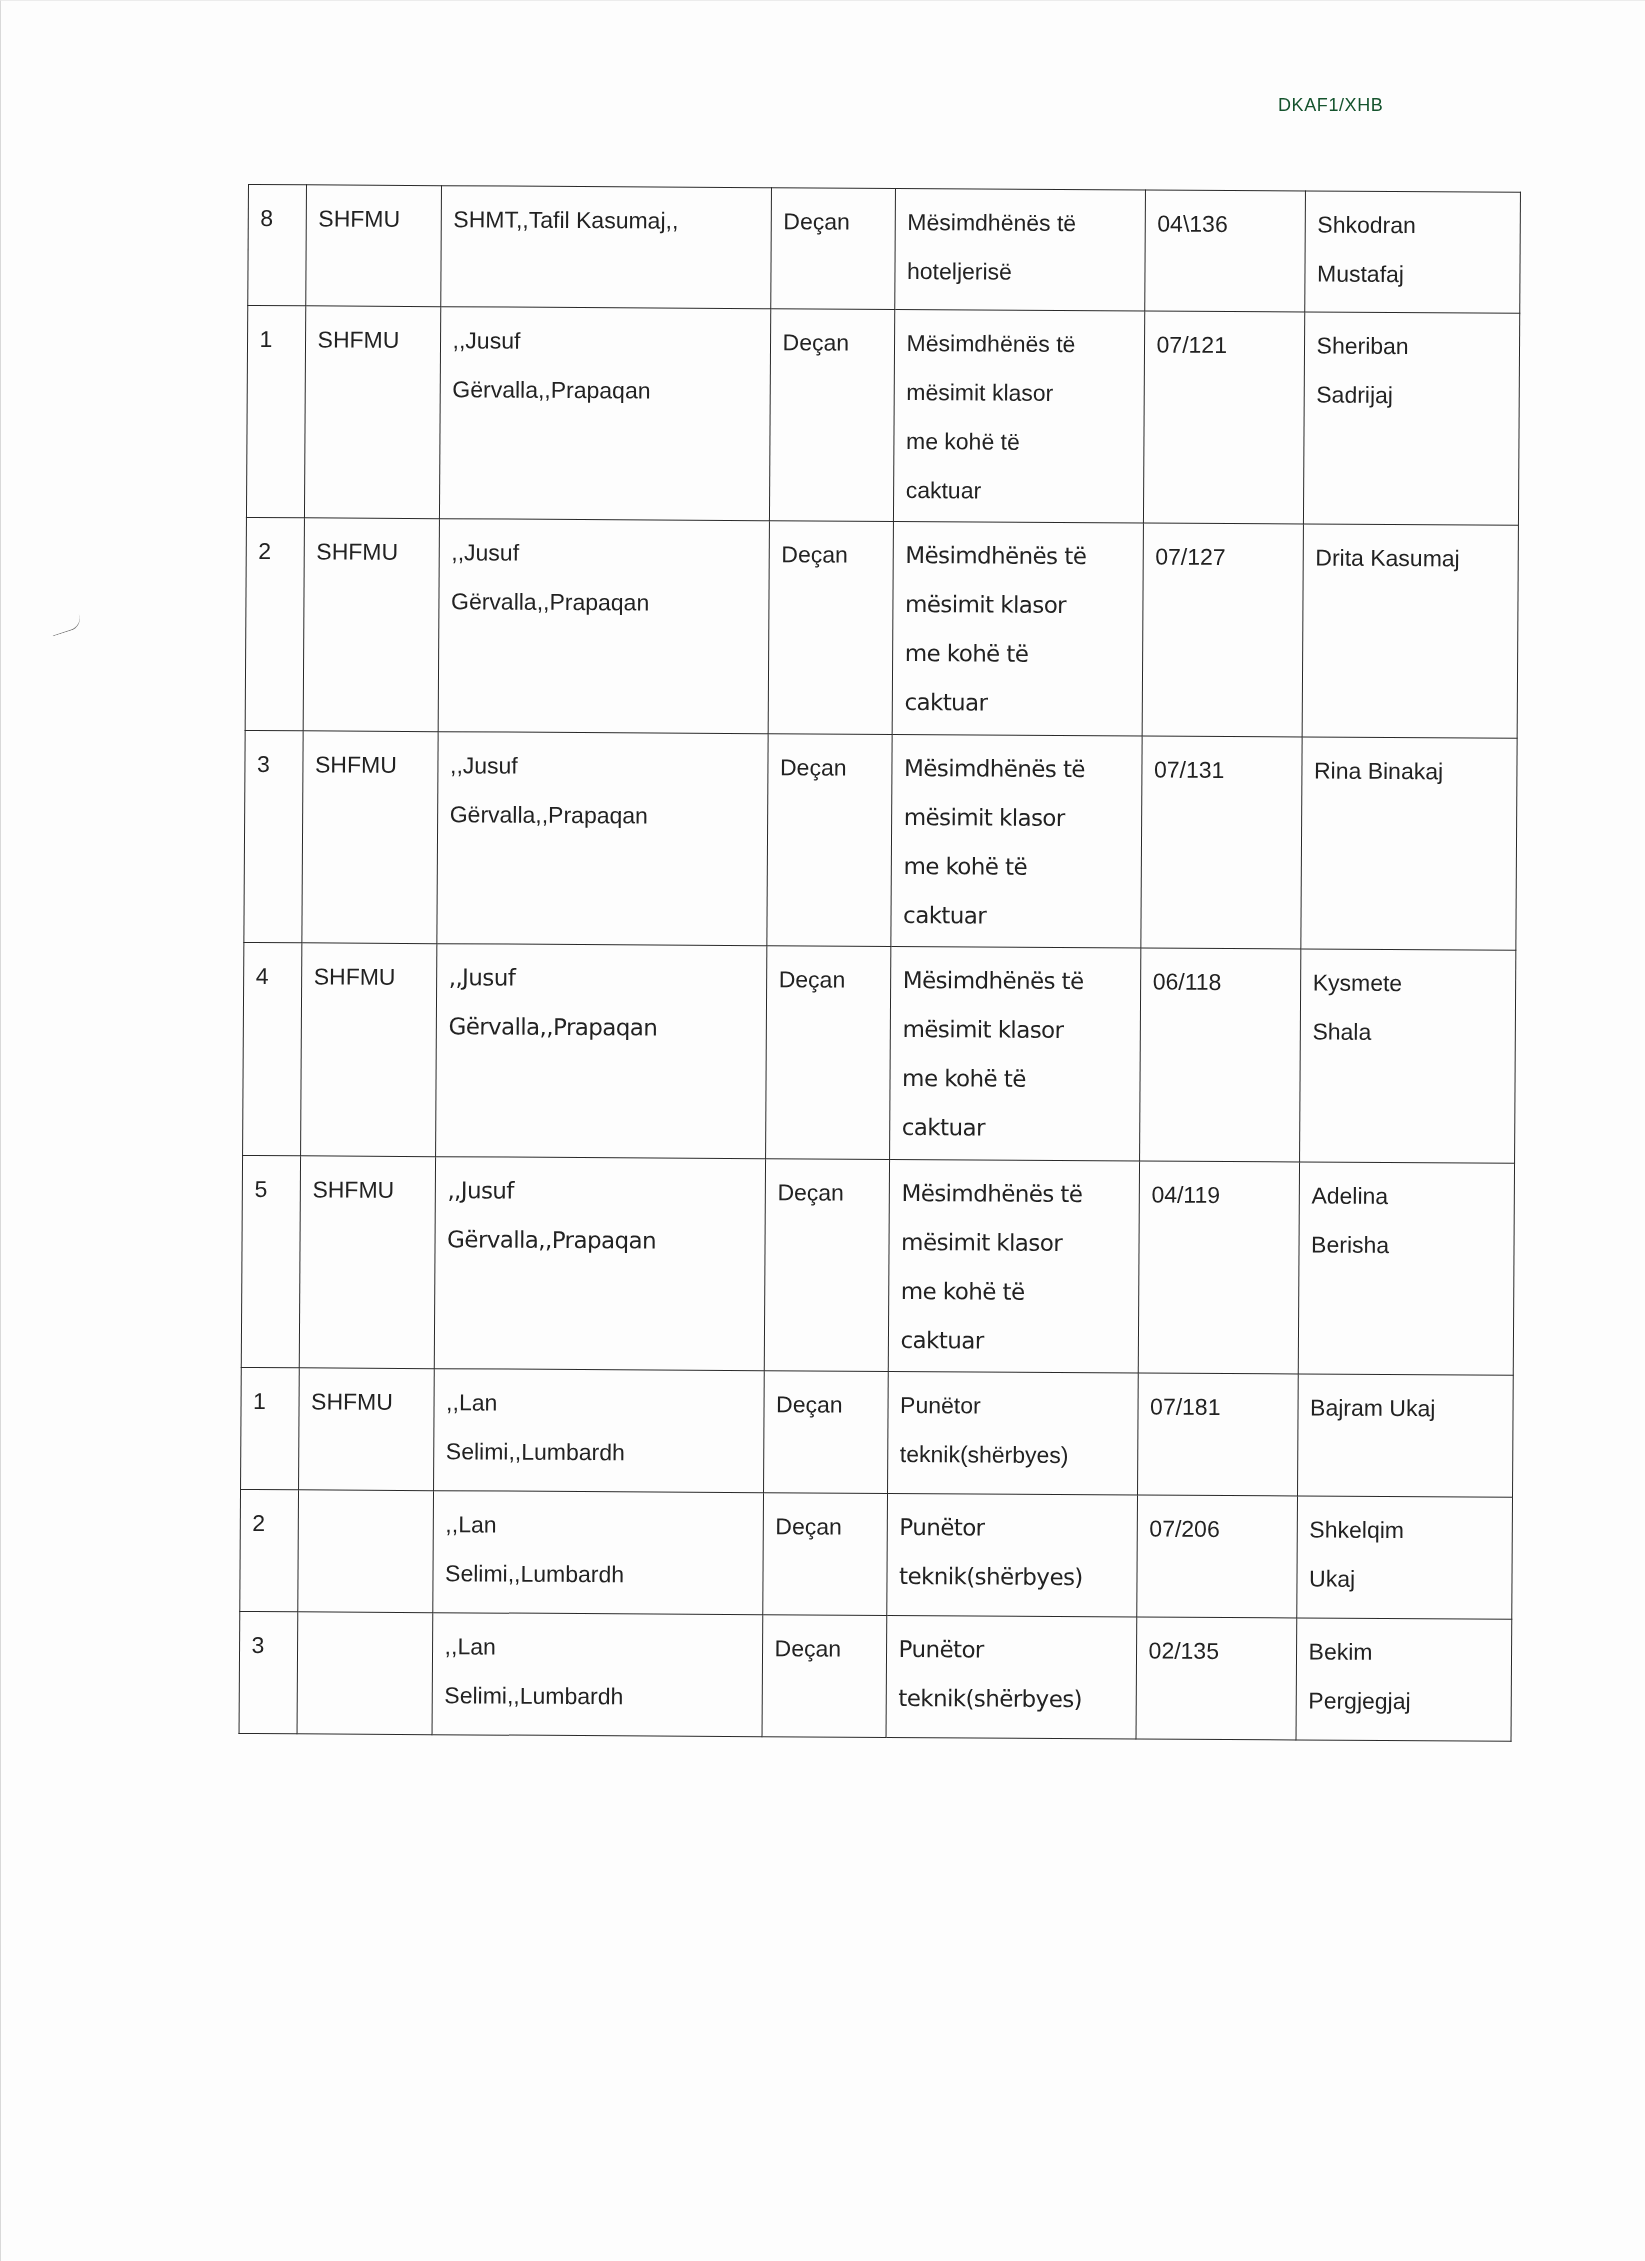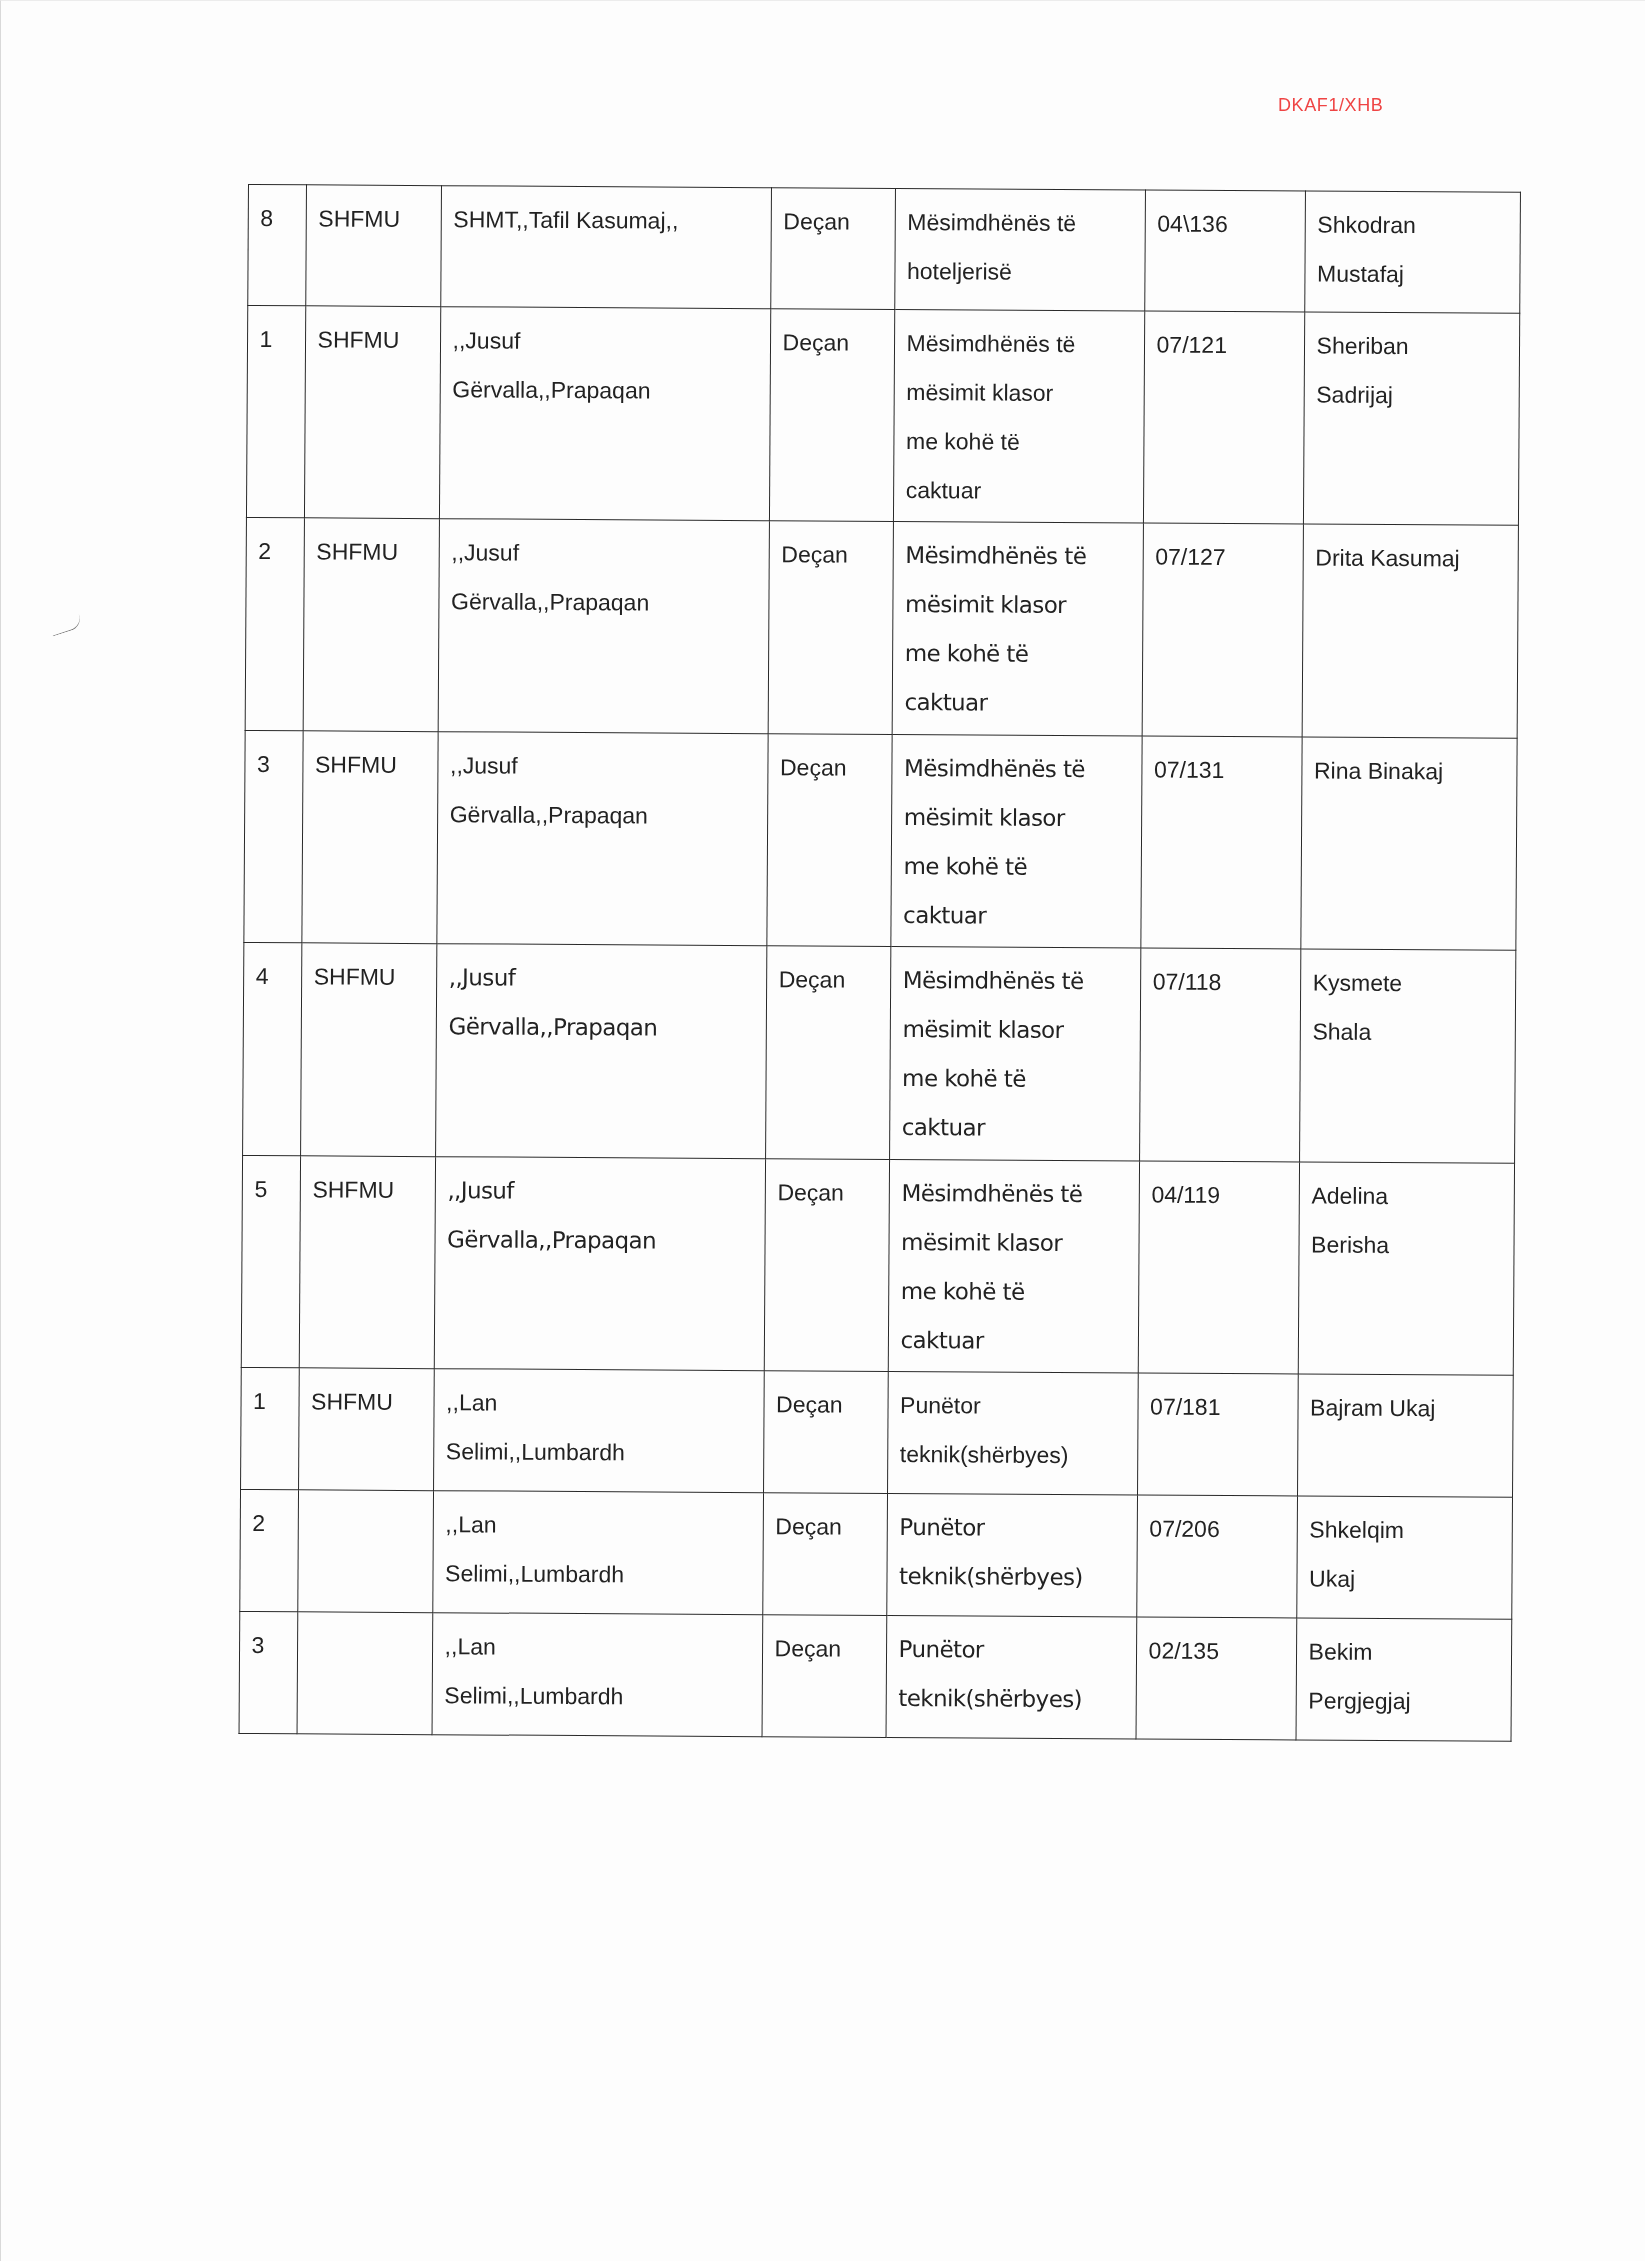--- a/index.html
+++ b/index.html
@@ -23,21 +23,21 @@
       box-sizing: border-box;
       border-left: 1.9px solid #d9d9d9;
       border-top: 1.3px solid #ececec;
     }
     .doc-code {
       position: absolute;
       left: 1278px;
       top: 95px;
       font-size: 18px;
       letter-spacing: 0.6px;
-      color: #ef4444;
+      color: #14532d;
     }
     .table-wrap {
       position: absolute;
       left: 248px;
       top: 184px;
       width: 1273px;
       transform: rotate(0.35deg);
       transform-origin: top left;
     }
     table.doc-table {
@@ -180,21 +180,21 @@
             <span class="line">,,Jusuf</span>
             <span class="line">Gërvalla,,Prapaqan</span>
           </td>
     <td><span>Deçan</span></td>
     <td class="condensed">
             <span class="line">Mësimdhënës të</span>
             <span class="line">mësimit klasor</span>
             <span class="line">me kohë të</span>
             <span class="line">caktuar</span>
           </td>
-    <td><span>07/118</span></td>
+    <td><span>06/118</span></td>
     <td>
             <span class="line">Kysmete</span>
             <span class="line">Shala</span>
           </td>
   </tr>
 
   <tr style="height: 193px;">
     <td class="c-num"><span>5</span></td>
     <td><span>SHFMU</span></td>
     <td class="condensed">

